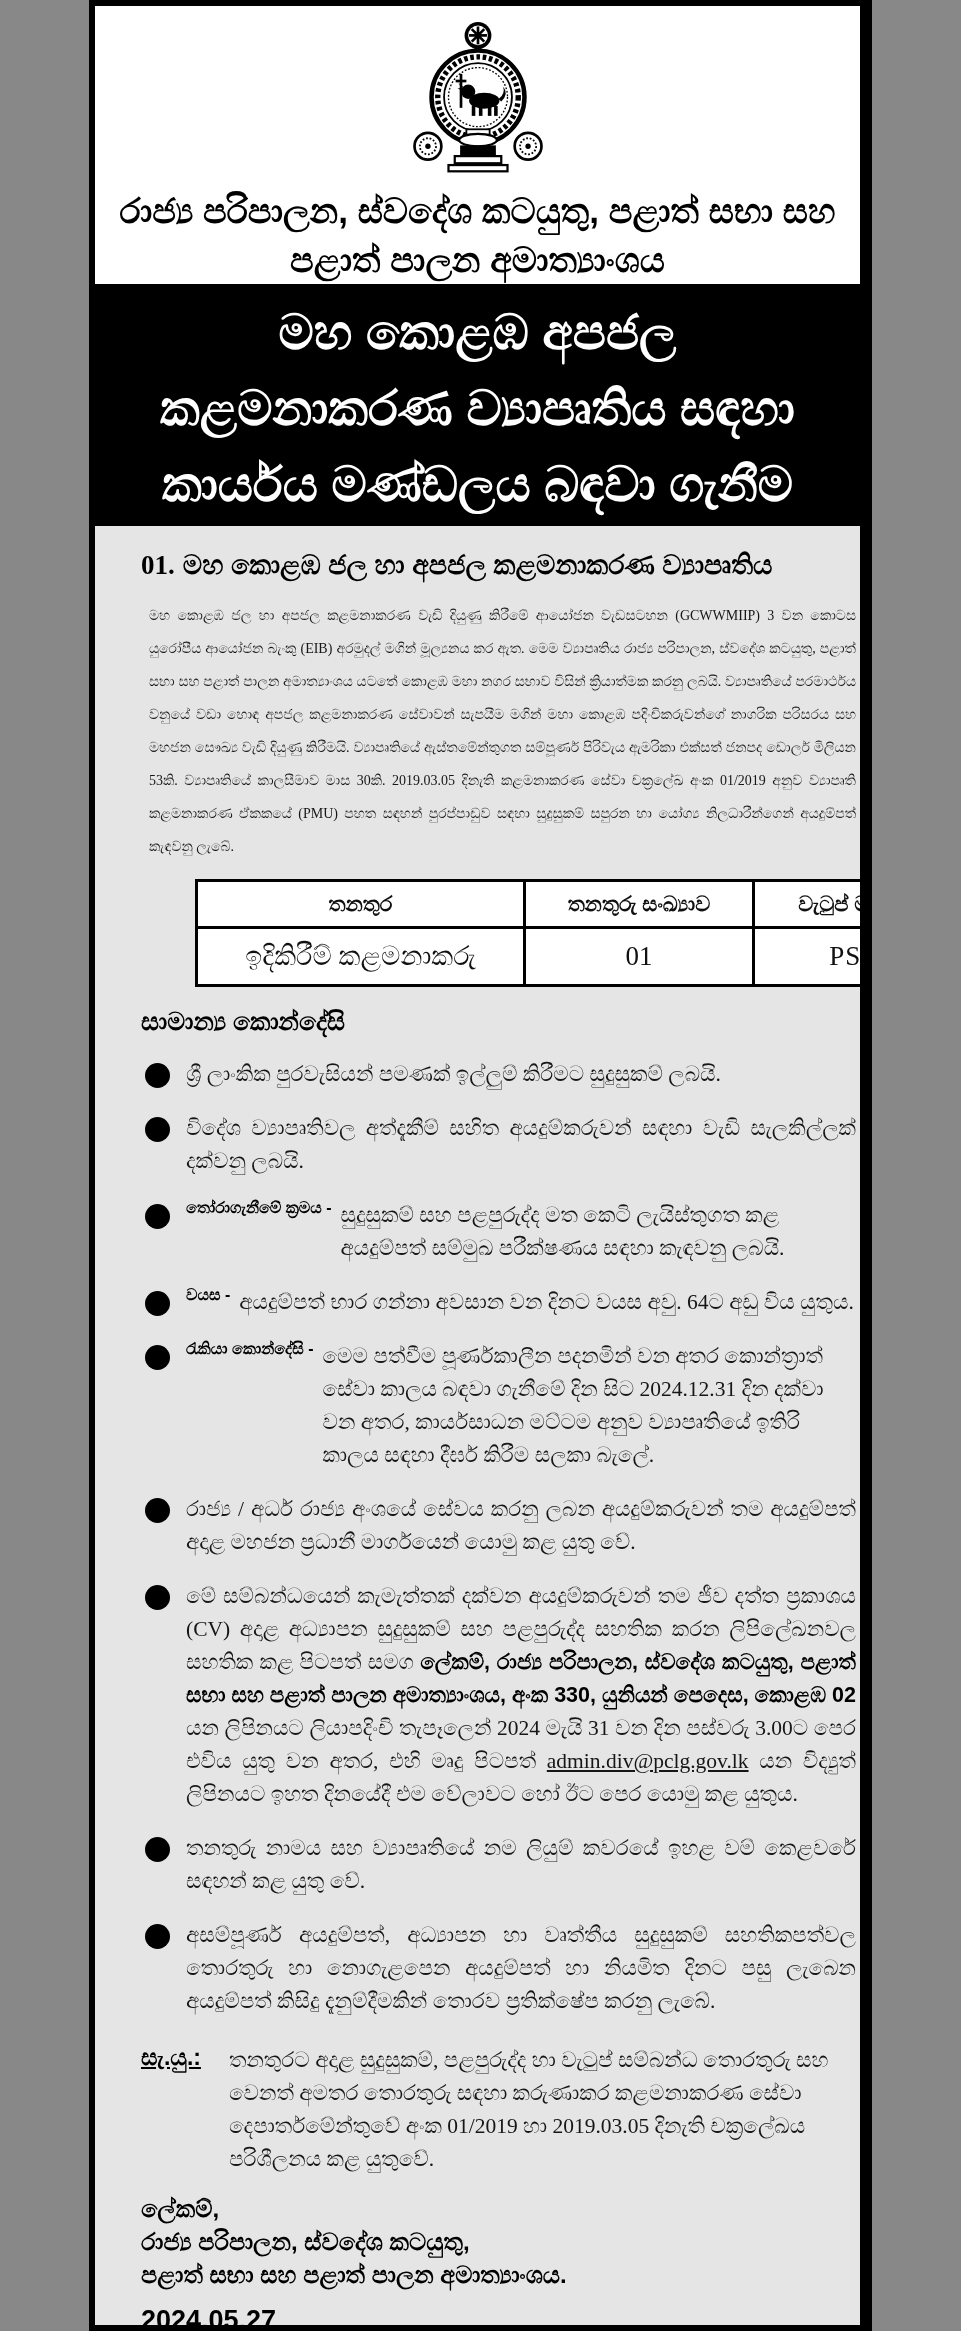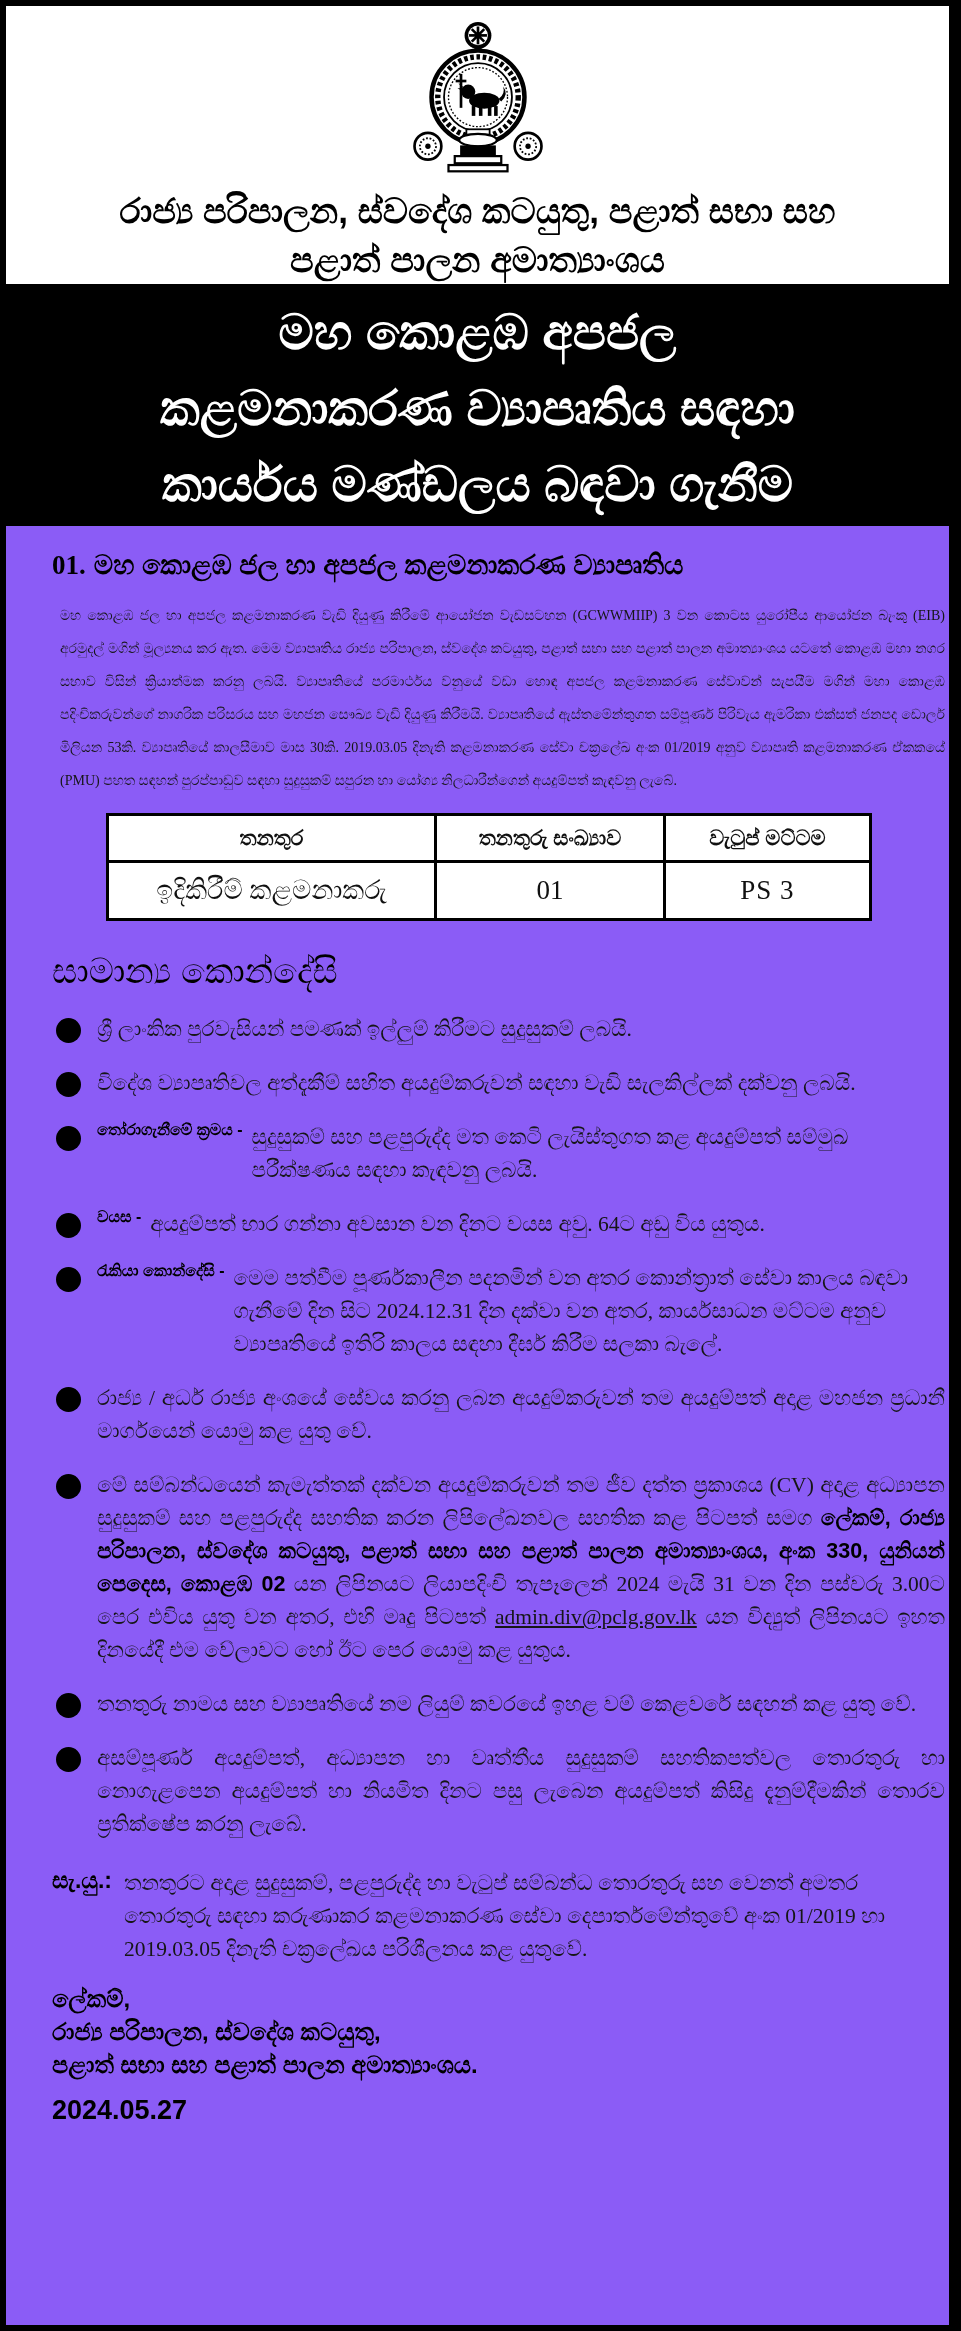--- a/index.html
+++ b/index.html
@@ -1,20 +1,20 @@
 <!DOCTYPE html>
 <html><head>
 <meta charset="utf-8">
 <style>
   * { margin:0; padding:0; box-sizing:border-box; }
   html,body { background:#888; }
   .page {
-    width:961px; height:2331px;
+    width:783px; height:2331px;
     margin:0 auto;
-    background:#8b5cf6;
+    background:#e5e5e5;
     color:#111;
     border-style:solid; border-color:#000;
     border-width:6px 12px 6px 6px;
     overflow:hidden;
     font-family:"Liberation Serif", serif;
   }
   
   .header { text-align:center; padding-top:12px; height:278px; background:#fff; }
   .emblem-wrap { display:flex; justify-content:center; }
   .ministry-title {
@@ -49,38 +49,38 @@
   }
   table.vacancy th, table.vacancy td { border:3px solid #000; text-align:center; }
   table.vacancy th {
     font-family:"Liberation Sans", sans-serif;
     font-weight:700; font-size:21px; padding:10px 6px;
   }
   table.vacancy td { font-size:27px; padding:12px 6px; }
   td.salary { font-size:30px; letter-spacing:1px; }
   
   .cond-heading {
-    margin-top:30px;
-    font-family:"Liberation Sans", sans-serif;
-    font-weight:400; font-size:35px; color:#000;
+    margin-top:20px;
+    font-family:"Liberation Sans", sans-serif;
+    font-weight:700; font-size:25px; color:#000;
   }
   .bullet { display:flex; margin-top:21px; }
   .dot { flex:none; width:25px; height:25px; border-radius:50%; background:#000; margin:5px 16px 0 4px; }
   .btext { font-size:21.5px; line-height:33px; text-align:justify; color:#161616; flex:1; }
   .lbl {
     font-family:"Liberation Sans", sans-serif;
     font-weight:700; color:#000; white-space:nowrap;
     flex:none; margin-right:9px;
   }
   .bullet.hang .btext { text-align:left; }
   .email { text-decoration:underline; font-family:Liberation Serif, serif; }
   .addr { font-family:"Liberation Sans", sans-serif; font-weight:700; color:#000; }
   
   .note { display:flex; margin-top:26px; }
-  .note .lbl { margin-right:12px; font-size:23px; }
+  .note .lbl { margin-right:28px; font-size:23px;text-decoration:underline; }
   .note .btext { text-align:left; }
   .signature {
     margin-top:16px;
     font-family:"Liberation Sans", sans-serif;
     font-weight:700; font-size:24px; line-height:33px; color:#000;
   }
   .date {
     margin-top:14px;
     font-family:"Liberation Sans", sans-serif;
     font-weight:700; font-size:27px; color:#000;

